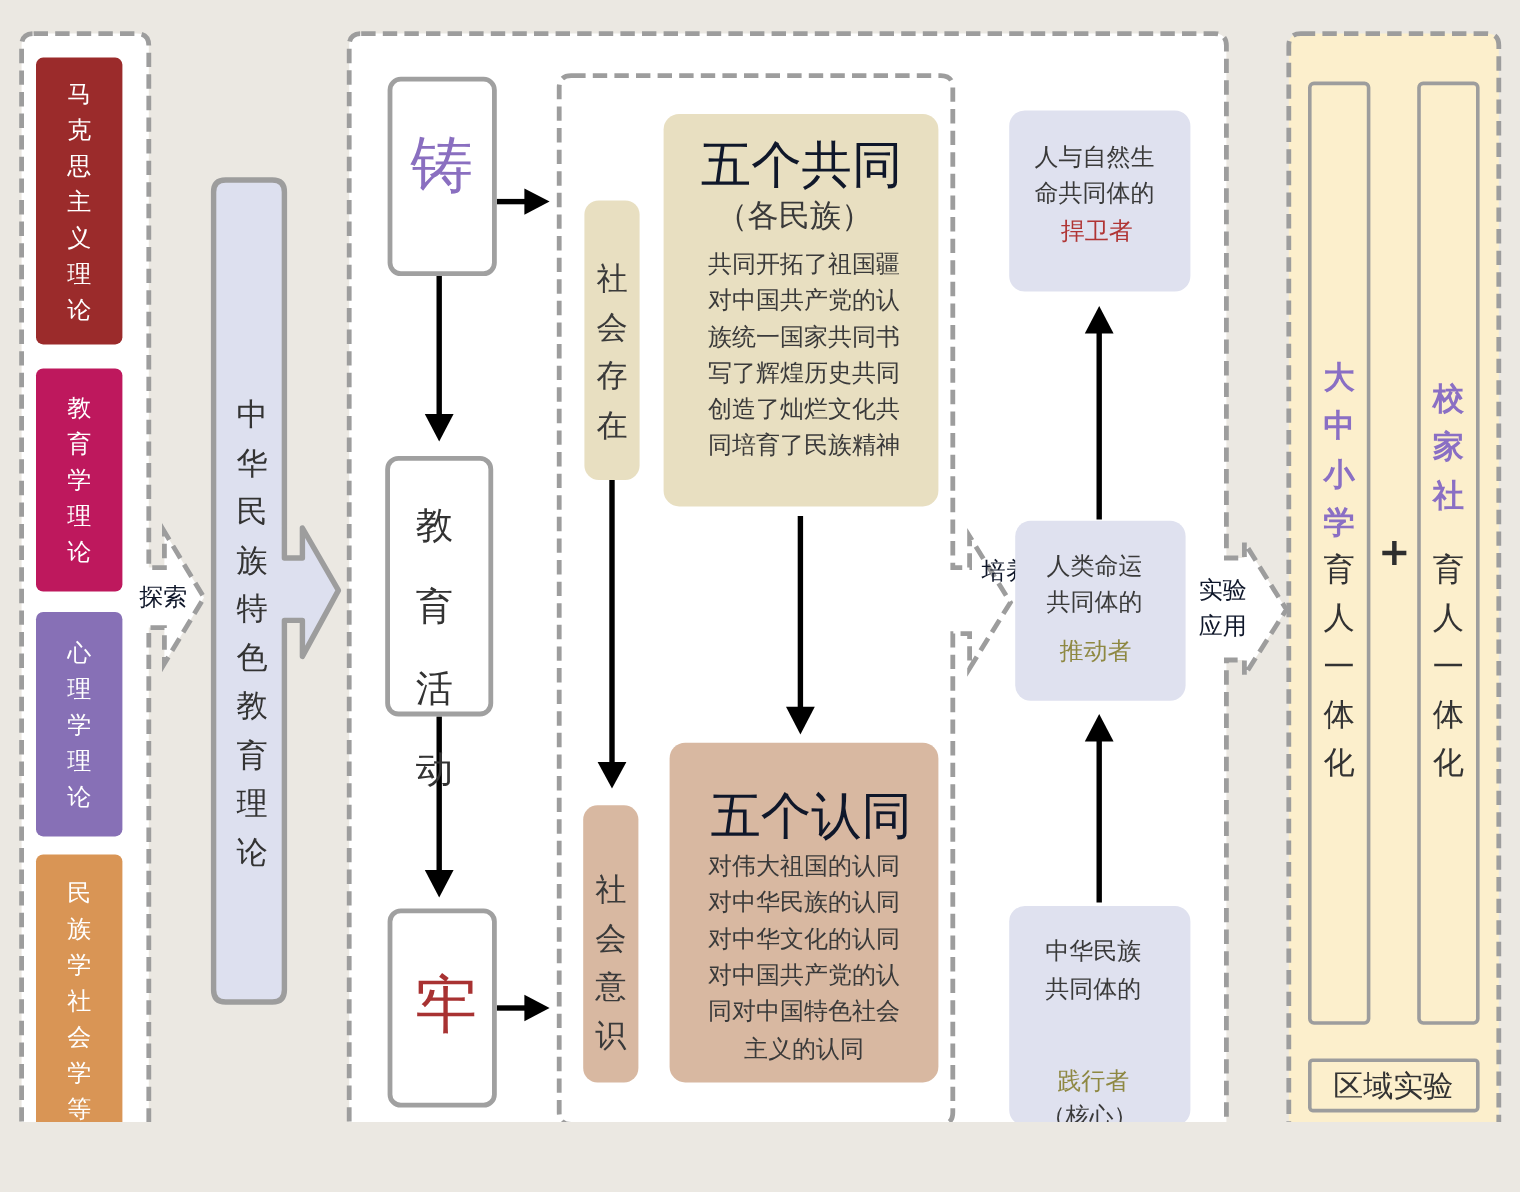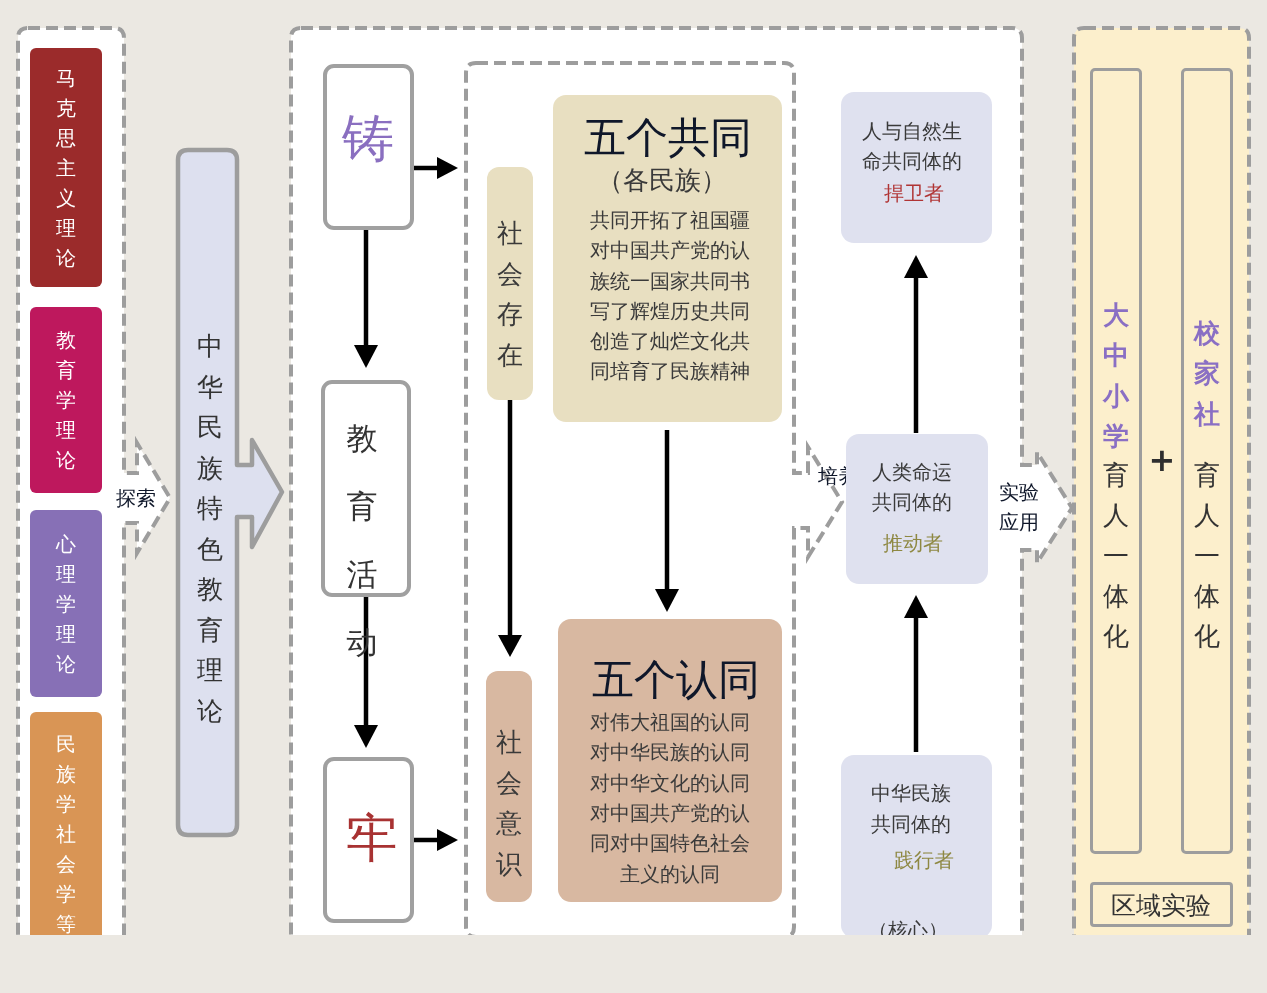--- a/index.html
+++ b/index.html
@@ -158,21 +158,21 @@
   <div class="abs c role-name" style="left: 914px; top: 193px; color: rgb(176, 52, 52);">捍卫者</div>
 
   <div class="role-box" style="left: 846px; top: 434px; width: 142px; height: 150px; background-color: rgb(223, 225, 239);"></div>
   <div class="abs c role-line" style="left:912px;top:472px;">人类命运</div>
   <div class="abs c role-line" style="left:912px;top:502px;">共同体的</div>
   <div class="abs c role-name" style="left: 913px; top: 543px; color: rgb(142, 136, 66);">推动者</div>
 
   <div class="role-box" style="left: 841px; top: 755px; width: 151px; height: 183px; background-color: rgb(223, 225, 239);"></div>
   <div class="abs c role-line" style="left:911px;top:793px;">中华民族</div>
   <div class="abs c role-line" style="left:911px;top:824px;">共同体的</div>
-  <div class="abs c role-name" style="left: 911px; top: 860px; color: rgb(142, 136, 66); margin-left: 13px;">践行者</div>
+  <div class="abs c role-name" style="left: 911px; top: 901px; color: rgb(142, 136, 66);">践行者</div>
   <div class="abs c role-line" style="left:908px;top:930px;">（核心）</div>
 
   <div class="abs c conn-label" style="left:1019px;top:492px;">实验</div>
   <div class="abs c conn-label" style="left:1019px;top:522px;">应用</div>
 
   <div class="col-box" style="left:1090px;"></div>
   <div class="abs vt col-text col-hi" style="left:1116px;top:295px;">大中小学</div>
   <div class="abs vt col-text col-rest" style="left:1116px;top:455px;">育人一体化</div>
 
   <div class="abs c plus" style="left:1162px;top:460px;">+</div>

